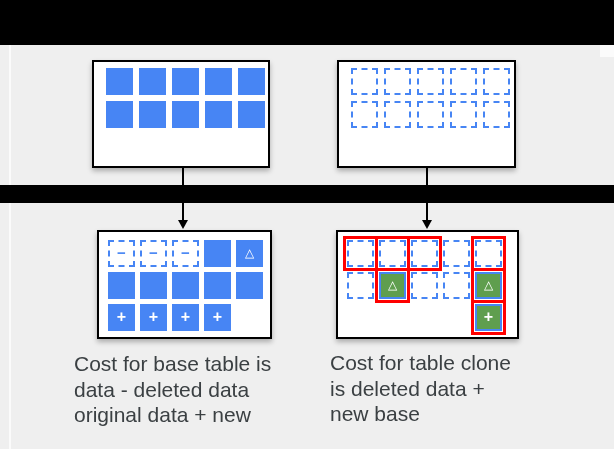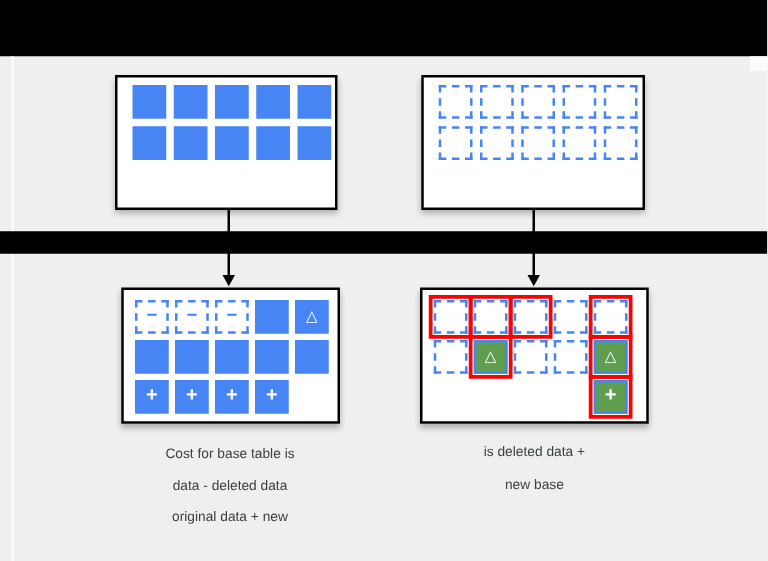--- a/index.html
+++ b/index.html
@@ -35,22 +35,22 @@
   .solid-plus .glyph,.red-green-plus .glyph{font-size:16px;font-weight:600;margin-top:-1px;}
 
   .arrow-line{position:absolute;width:2px;background:#000;z-index:2;}
   #arrow-line-left{left:182px;top:168px;height:53px;}
   #arrow-line-right{left:426px;top:168px;height:53px;}
   .arrow-head{position:absolute;width:0;height:0;border-left:5px solid transparent;
         border-right:5px solid transparent;border-top:9px solid #000;z-index:2;}
   #arrow-head-left{left:178px;top:220px;}
   #arrow-head-right{left:422px;top:220px;}
 
-  .caption{position:absolute;text-align:center;color:var(--text,#3b4043);
-        font-size:11px;line-height:25.5px;}
+  .caption{position:absolute;text-align:left;color:var(--text,#3b4043);
+        font-size:21px;line-height:25.5px;}
   #caption-left{left:74px;top:351px;width:220px;}
   #caption-right{left:330px;top:350px;width:195px;}
 
   .artifact-vline{position:absolute;left:9px;top:45px;width:2px;height:404px;background:#fbfbfb;}
   .artifact-patch{position:absolute;left:600px;top:45px;width:14px;height:12px;background:#fbfbfb;}
 </style>
 </head>
 <body>
 
 <div class="canvas">
@@ -159,17 +159,18 @@
       </div>
   </div>
 
   <div class="caption" id="caption-left">
     <div>Cost for base table is</div>
     <div>data - deleted data</div>
     <div>original data + new</div>
   </div>
 
   <div class="caption" id="caption-right">
+    <div>Cost for table clone</div>
     <div>is deleted data +</div>
     <div>new base</div>
   </div>
 
 </div>
 
 </body></html>

